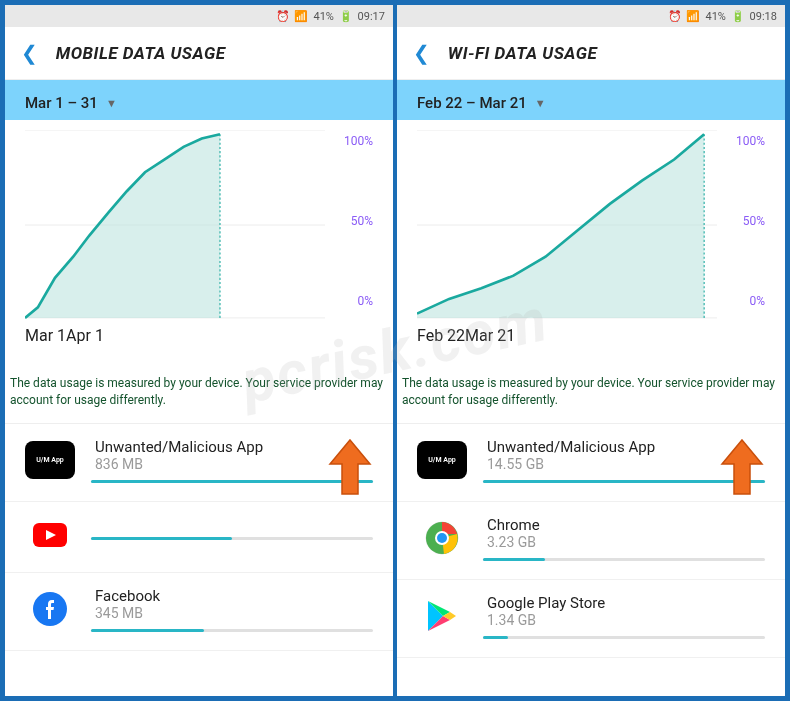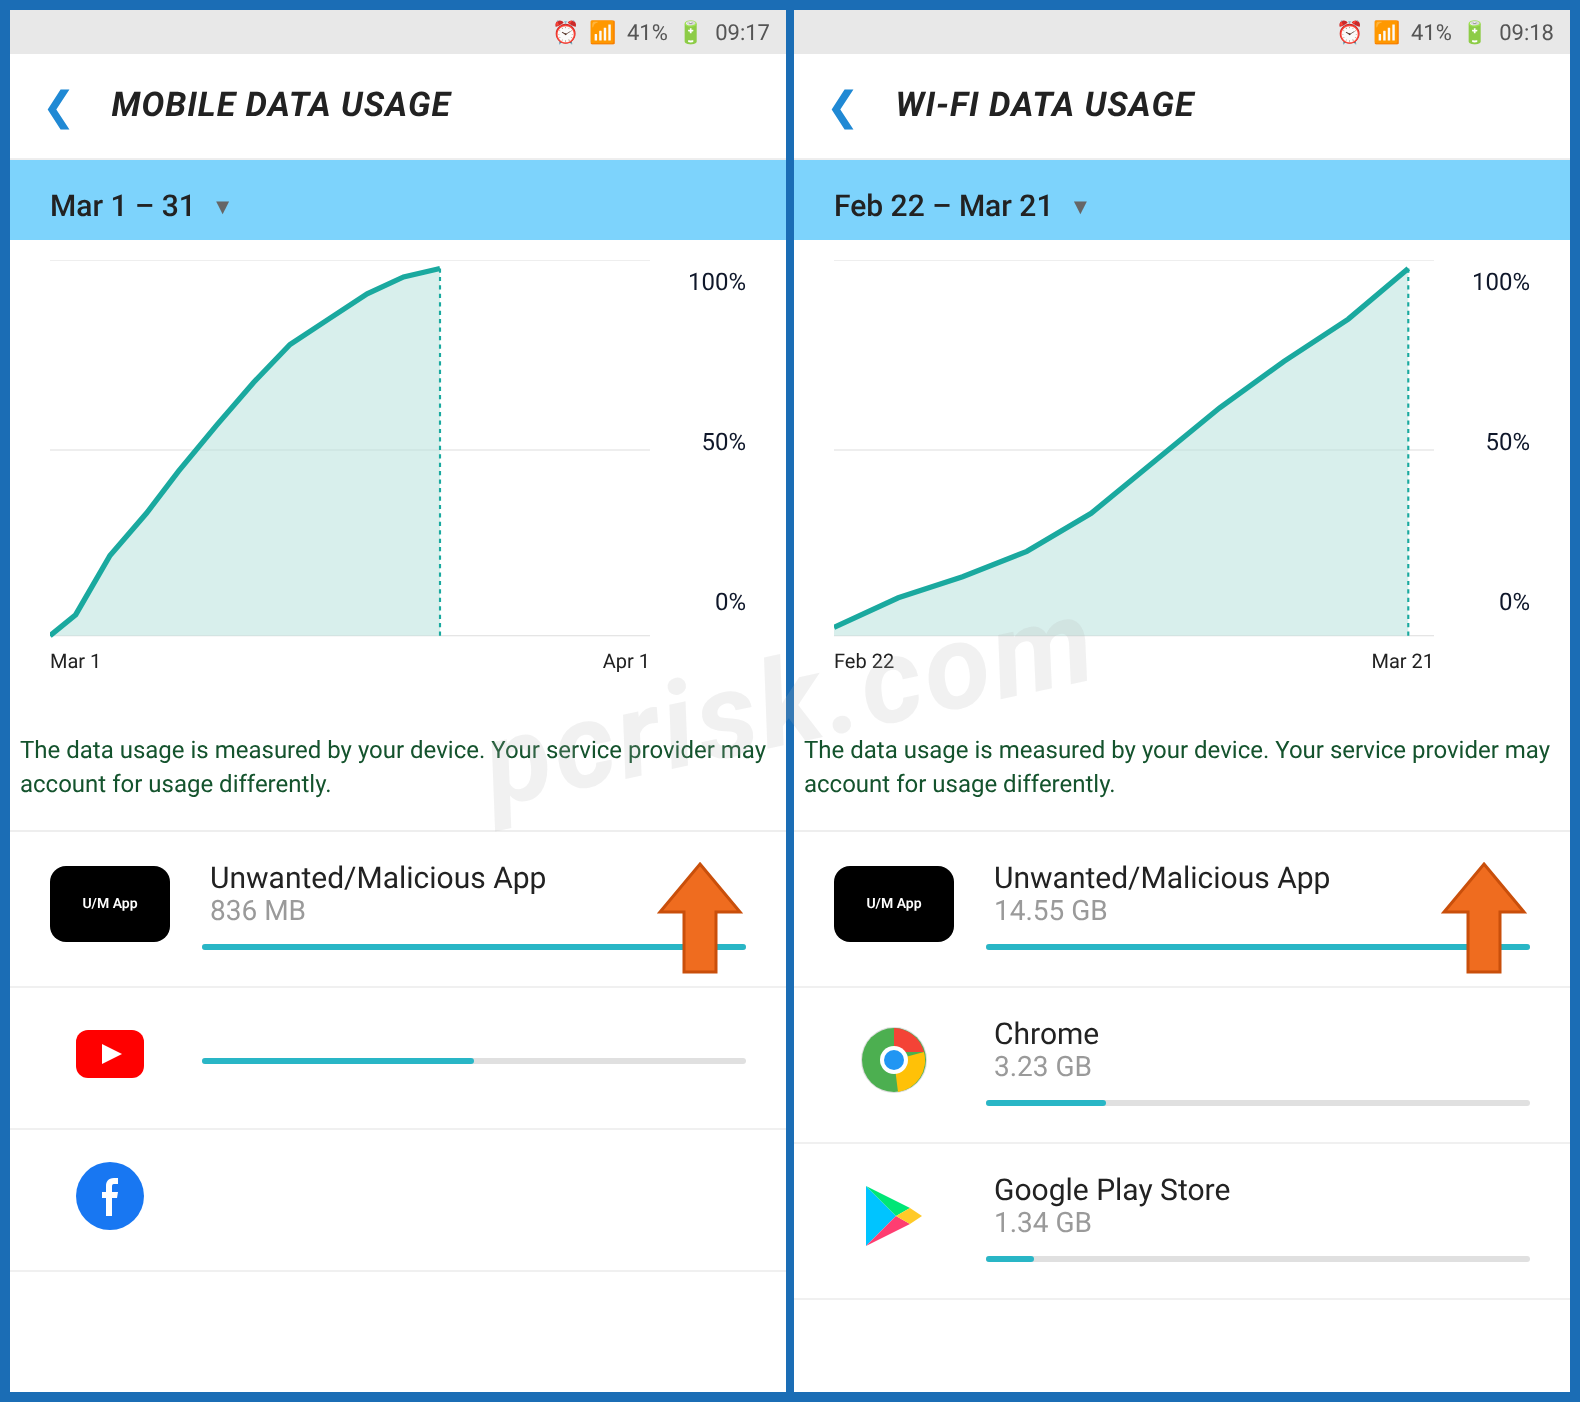--- a/index.html
+++ b/index.html
@@ -83,28 +83,27 @@
   flex: 1;
   position: relative;
 }
 .y-labels {
   width: 48px;
   display: flex;
   flex-direction: column;
   justify-content: space-between;
   align-items: flex-end;
   font-size: 12px;
-  color: #0f172a;
+  color: #8b5cf6;
   padding-bottom: 12px;
   padding-top: 4px;
 }
 .x-labels {
   display: flex;
-  justify-content: space-between;
-  font-size: 10px;
+  font-size: 16px;
   color: #222;
   padding-top: 6px;
   padding-right: 48px;
 }
 .disclaimer {
   font-size: 12px;
   color: #14532d;
   padding: 14px 5px;
   background: #fff;
   line-height: 1.4;
@@ -115,21 +114,21 @@
   flex: 1;
 }
 .app-row {
   display: flex;
   align-items: center;
   padding: 14px 20px 18px;
   border-bottom: 1px solid #f0f0f0;
   position: relative;
 }
 .app-icon {
-  width: 60px;
+  width: 50px;
   height: 38px;
   border-radius: 8px;
   display: flex;
   align-items: center;
   justify-content: center;
   margin-right: 16px;
   flex-shrink: 0;
 }
 .app-content {
   flex: 1;
@@ -266,20 +265,29 @@
           </div>
         </div>
       </div>
       <div class="app-row">
         <div class="app-icon icon-fb">
           <svg width="36" height="36" viewBox="0 0 36 36">
             <circle cx="18" cy="18" r="17" fill="#1877f2"></circle>
             <path d="M22 12h-2c-1 0-1 1-1 1v3h3l-0.5 3H19v9h-3v-9h-2v-3h2v-3c0-2 1-4 4-4h2v3z" fill="#fff"></path>
           </svg>
         </div>
+        <div class="app-content">
+          <div class="app-top">
+            <span class="app-name">Facebook</span>
+            <span class="app-usage">345 MB</span>
+          </div>
+          <div class="app-bar">
+            <div class="app-bar-fill" style="width:40%"></div>
+          </div>
+        </div>
       </div>
     </div>
 </div>
 
 <div class="panel">
   <div class="status-bar">
     <span>⏰</span>
     <span>📶</span>
     <span>41%</span>
     <span>🔋</span>

